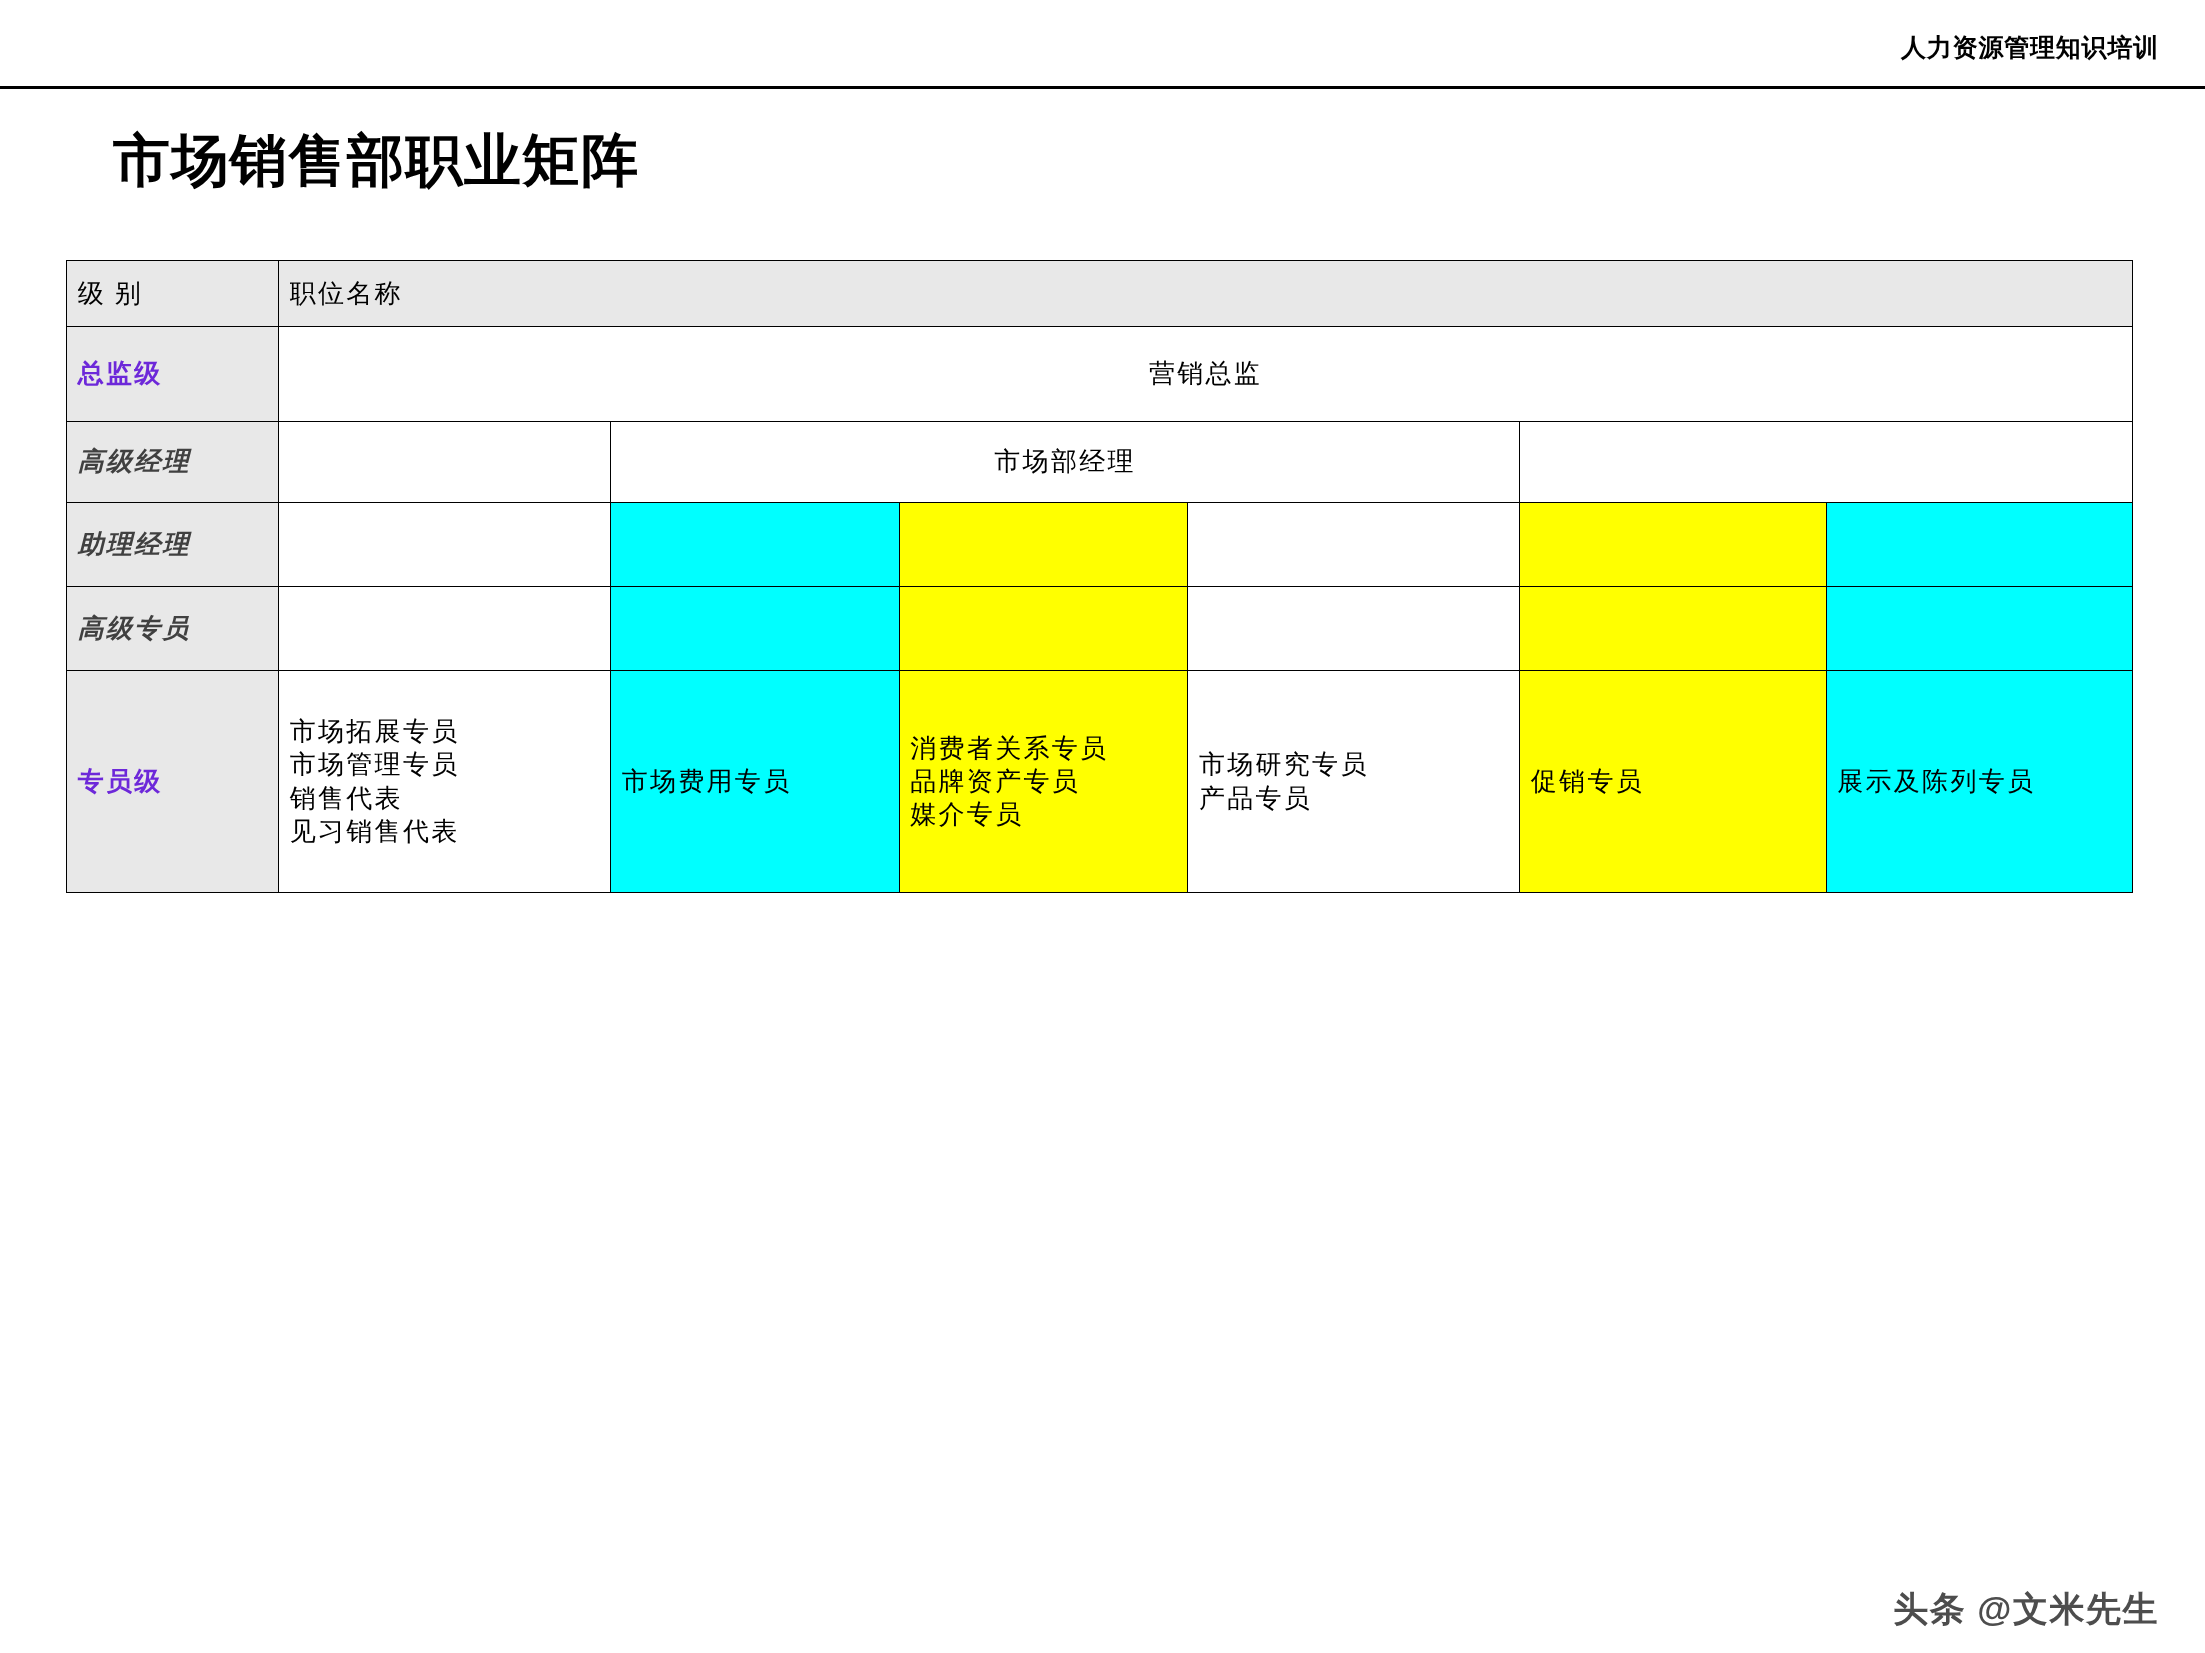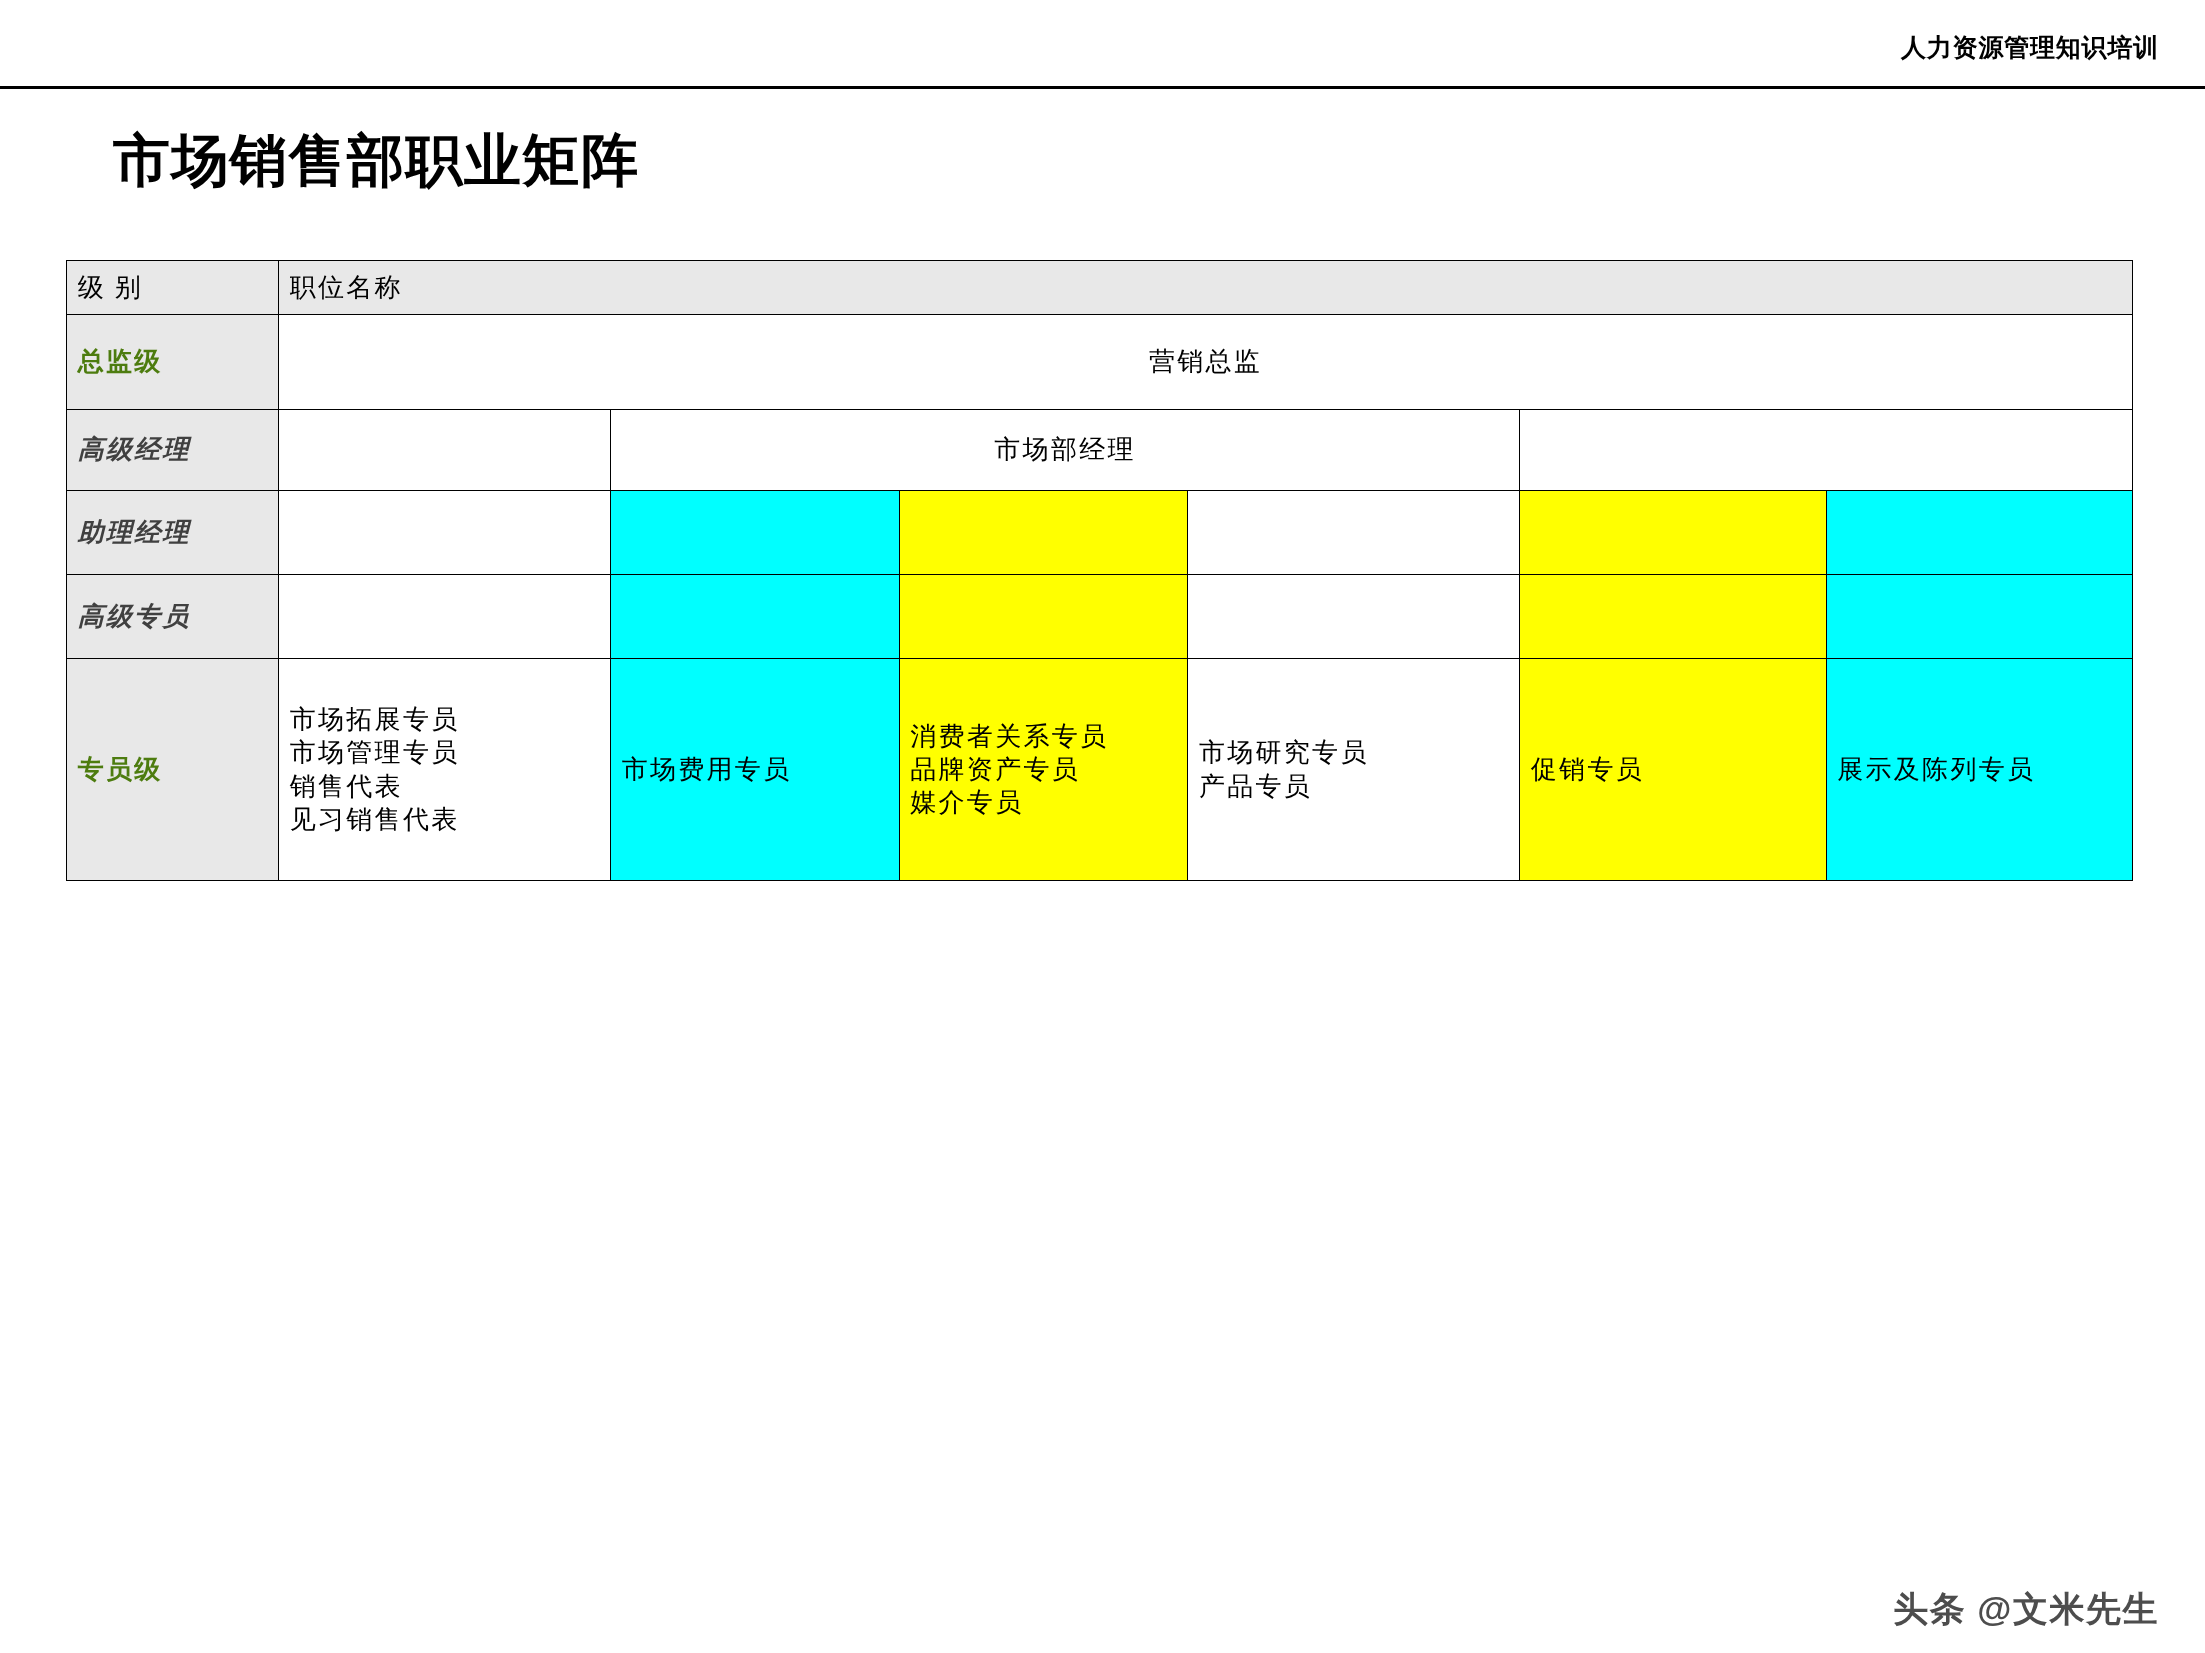--- a/index.html
+++ b/index.html
@@ -77,39 +77,39 @@
     padding-left: 21.4px;
     font-size: 26px;
     letter-spacing: 4.6px;
   }
   .lvl-head {
     background: #e8e8e8;
     font-weight: normal;
     letter-spacing: 4.6px;
   }
   .lvl-purple {
-    color: #4d7c0f;
+    color: #6d28d9;
     font-weight: bold;
   }
   .lvl-italic {
     font-style: italic;
     font-weight: bold;
     color: #404040;
   }
   .head-cell {
     background: #e8e8e8;
     letter-spacing: 4.6px;
   }
   .c-cyan { background: #00ffff; }
   .c-yellow { background: #ffff00; }
   .c-white { background: #ffffff; }
   .center { text-align: center; }
   .top { vertical-align: top; }
 
-  .row-h { height: 54px; padding-left: 8px; }
+  .row-h { height: 66px; padding-left: 8px; }
   .row-director { height: 95px; }
   .row-senior-mgr { height: 81px; }
   .row-mgr { height: 123px; }
   .row-asst { height: 84px; padding-left: 24px; }
   .row-sup { height: 138px; }
   .row-senior-spec { height: 84px; }
   .row-spec { height: 222px; }
 
   .cell-multi { white-space: pre-line; }
 

